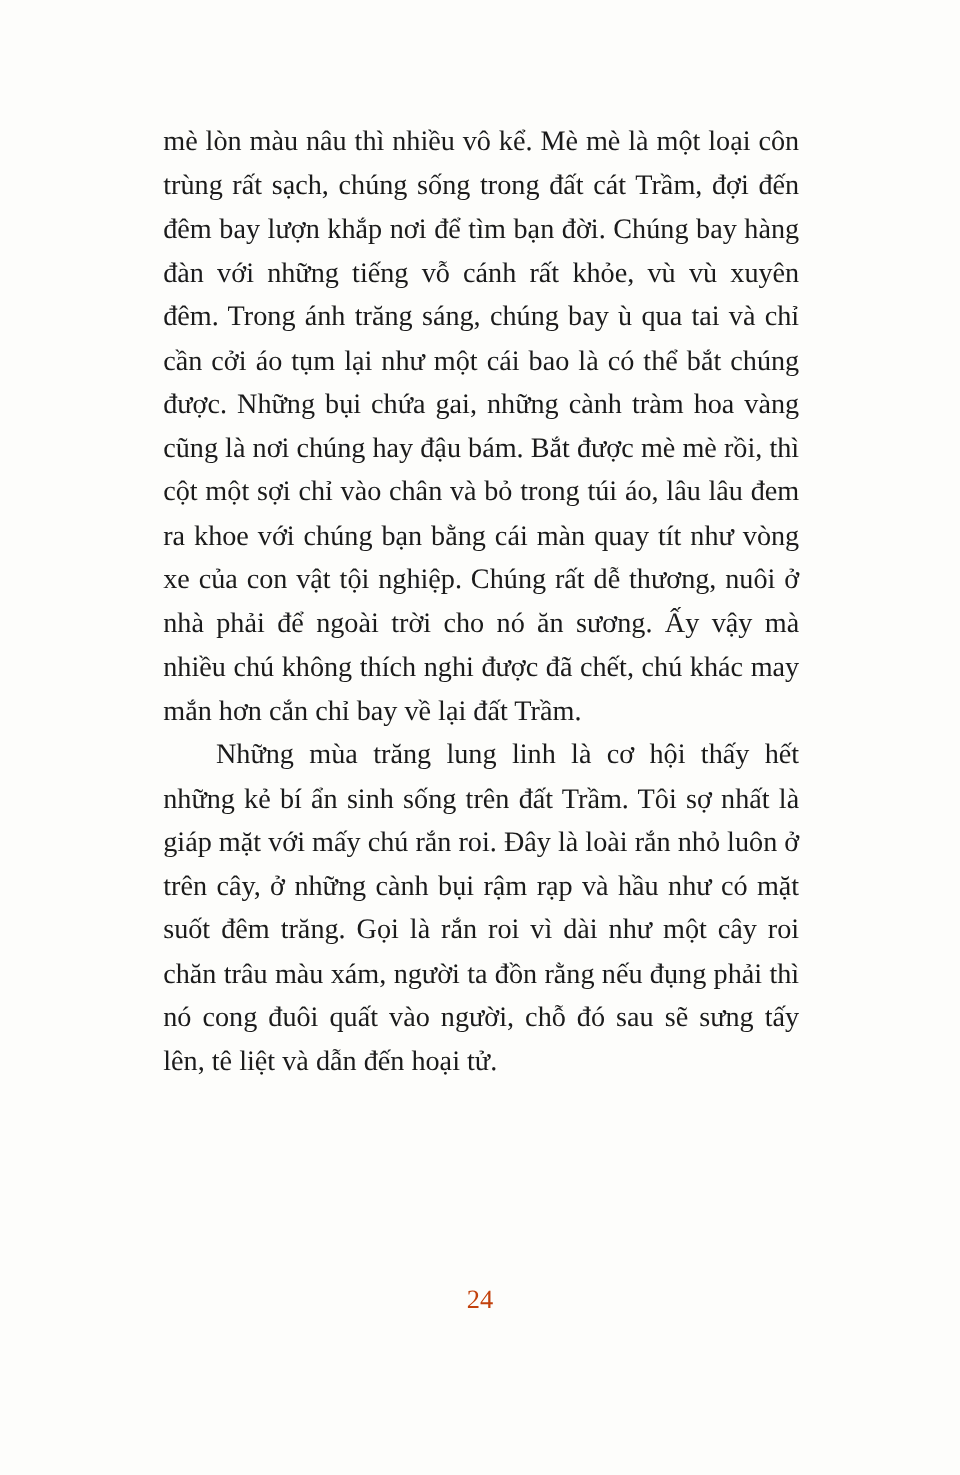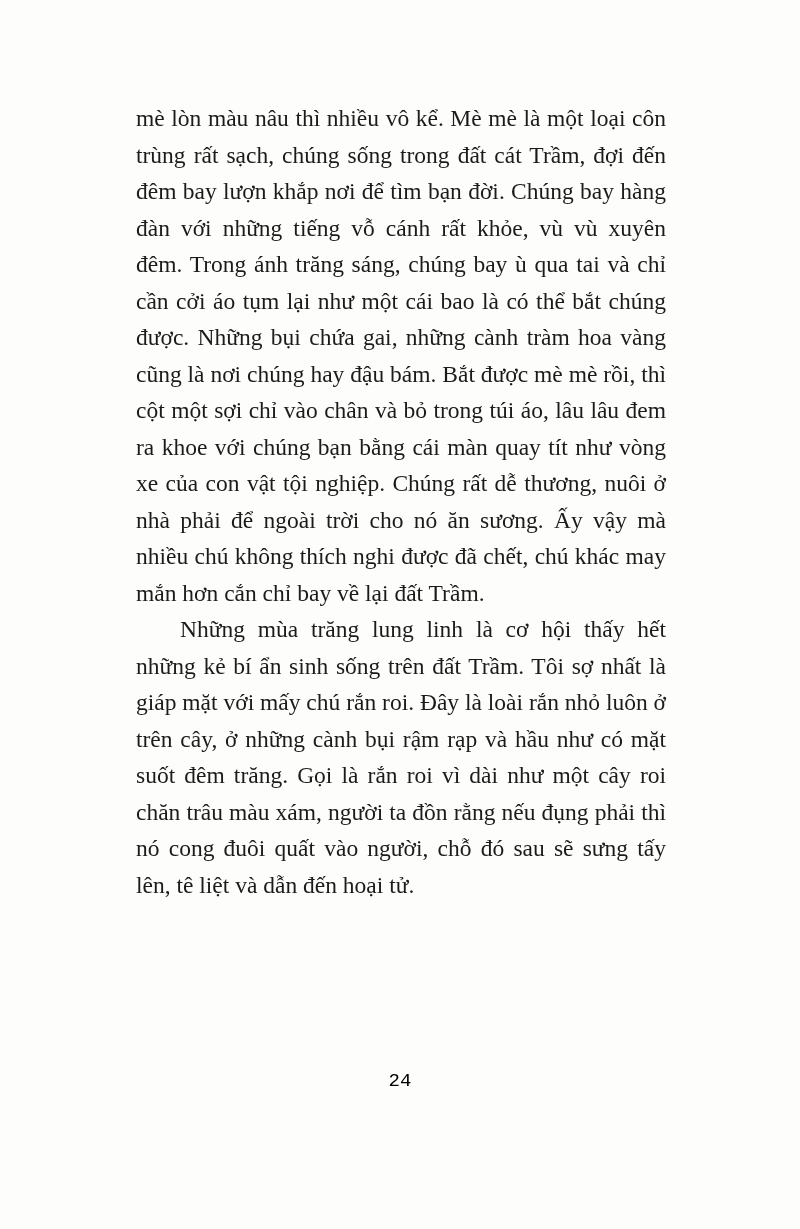--- a/index.html
+++ b/index.html
@@ -30,23 +30,22 @@
   .para { margin: 0; }
   .para.indent {
     text-indent: 44px;
   }
   .page-number {
     position: absolute;
     top: 1070px;
     left: 0;
     width: 800px;
     text-align: center;
-    font-size: 19px;
-    color: #000000;
-    font-family: Liberation Mono, monospace;
+    font-size: 22px;
+    color: #c2410c;
   }
 </style>
 </head>
 <body>
 
 <div class="page">
   <div class="text-block">
     <p class="para">mè lòn màu nâu thì nhiều vô kể. Mè mè là một loại côn trùng rất sạch, chúng sống trong đất cát Trầm, đợi đến đêm bay lượn khắp nơi để tìm bạn đời. Chúng bay hàng đàn với những tiếng vỗ cánh rất khỏe, vù vù xuyên đêm. Trong ánh trăng sáng, chúng bay ù qua tai và chỉ cần cởi áo tụm lại như một cái bao là có thể bắt chúng được. Những bụi chứa gai, những cành tràm hoa vàng cũng là nơi chúng hay đậu bám. Bắt được mè mè rồi, thì cột một sợi chỉ vào chân và bỏ trong túi áo, lâu lâu đem ra khoe với chúng bạn bằng cái màn quay tít như vòng xe của con vật tội nghiệp. Chúng rất dễ thương, nuôi ở nhà phải để ngoài trời cho nó ăn sương. Ấy vậy mà nhiều chú không thích nghi được đã chết, chú khác may mắn hơn cắn chỉ bay về lại đất Trầm.</p>
     <p class="para indent">Những mùa trăng lung linh là cơ hội thấy hết những kẻ bí ẩn sinh sống trên đất Trầm. Tôi sợ nhất là giáp mặt với mấy chú rắn roi. Đây là loài rắn nhỏ luôn ở trên cây, ở những cành bụi rậm rạp và hầu như có mặt suốt đêm trăng. Gọi là rắn roi vì dài như một cây roi chăn trâu màu xám, người ta đồn rằng nếu đụng phải thì nó cong đuôi quất vào người, chỗ đó sau sẽ sưng tấy lên, tê liệt và dẫn đến hoại tử.</p>
   </div>

